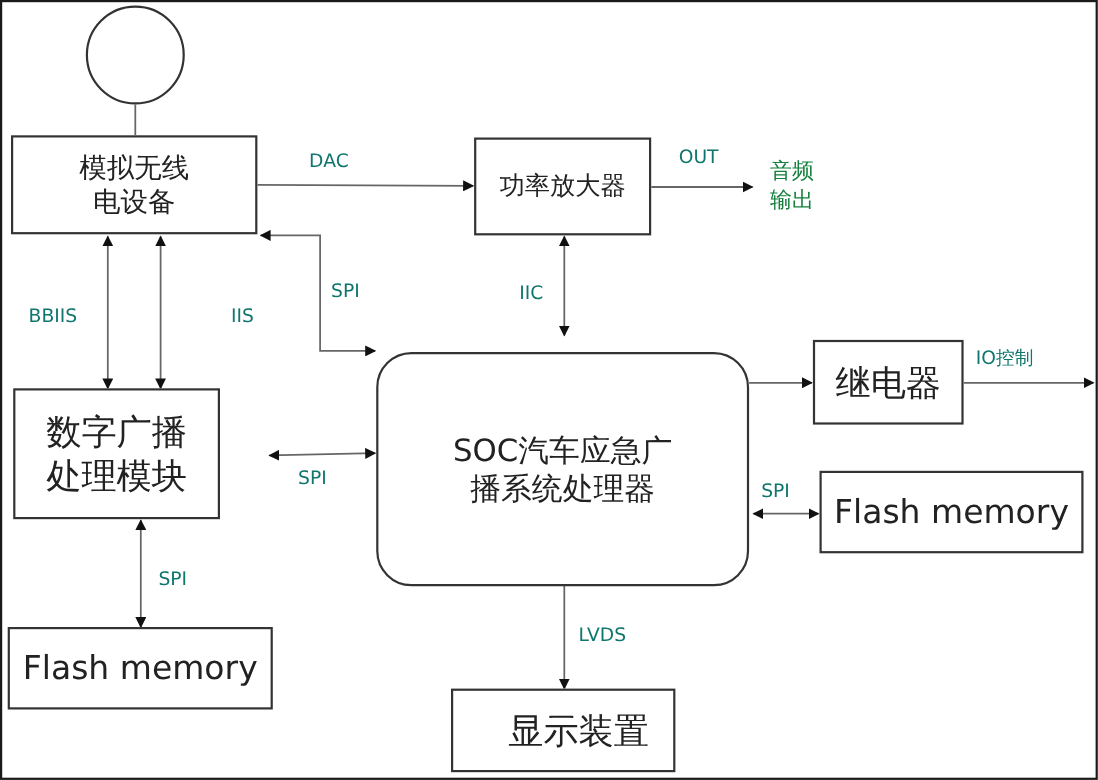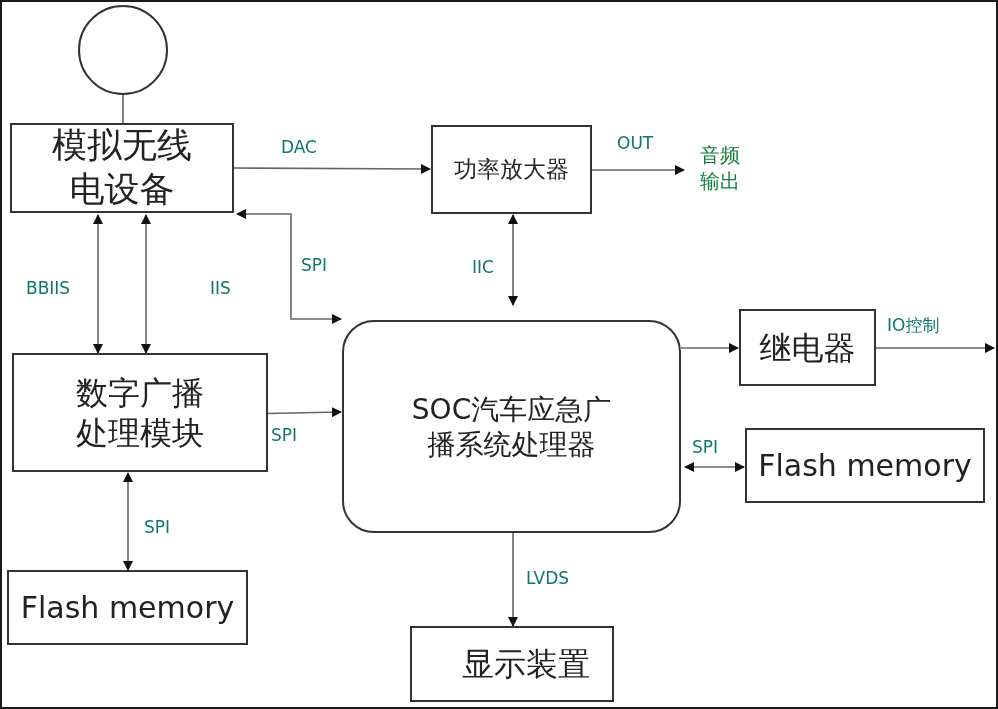--- a/index.html
+++ b/index.html
@@ -41,29 +41,29 @@
     <line x1="681" y1="348" x2="738" y2="348" marker-end="url(#ah)"></line>
     <line x1="876" y1="348" x2="994" y2="348" marker-end="url(#ah)"></line>
     <line x1="685" y1="467" x2="744" y2="467" marker-start="url(#as)" marker-end="url(#ah)"></line>
     <line x1="128" y1="473" x2="128" y2="570" marker-start="url(#as)" marker-end="url(#ah)"></line>
     <line x1="513" y1="517" x2="513" y2="626" marker-end="url(#ah)"></line>
   </g>
 </svg>
 
 <div class="circle"></div>
 
-<div class="box" style="left:10px;top:123px;width:224px;height:90px;font-size:35px;white-space:pre-line;">模拟无线
+<div class="box" style="left:10px;top:123px;width:224px;height:90px;font-size:25px;white-space:pre-line;">模拟无线
 电设备</div>
 
 <div class="box" style="left:431px;top:125px;width:161px;height:89px;font-size:23px;">功率放大器</div>
 
 <div class="lbl" style="left:700px;top:142px;font-size:20px;color:#15803d;white-space:pre-line;line-height:1.3;">音频
 输出</div>
 
-<div class="box" style="left:12px;top:353px;width:256px;height:119px;font-size:32px;white-space:pre-line;">数字广播
+<div class="box" style="left:12px;top:353px;width:188px;height:119px;font-size:32px;white-space:pre-line;">数字广播
 处理模块</div>
 
 <div class="box" style="left:342px;top:320px;width:339px;height:213px;font-size:28px;white-space:pre-line;border-radius:32px;">SOC汽车应急广
 播系统处理器</div>
 
 <div class="box" style="left:739px;top:309px;width:137px;height:77px;font-size:32px;">继电器</div>
 
 <div class="box" style="left:745px;top:428px;width:240px;height:75px;font-size:30px;">Flash memory</div>
 
 <div class="box" style="left:7px;top:570px;width:241px;height:75px;font-size:30px;">Flash memory</div>

